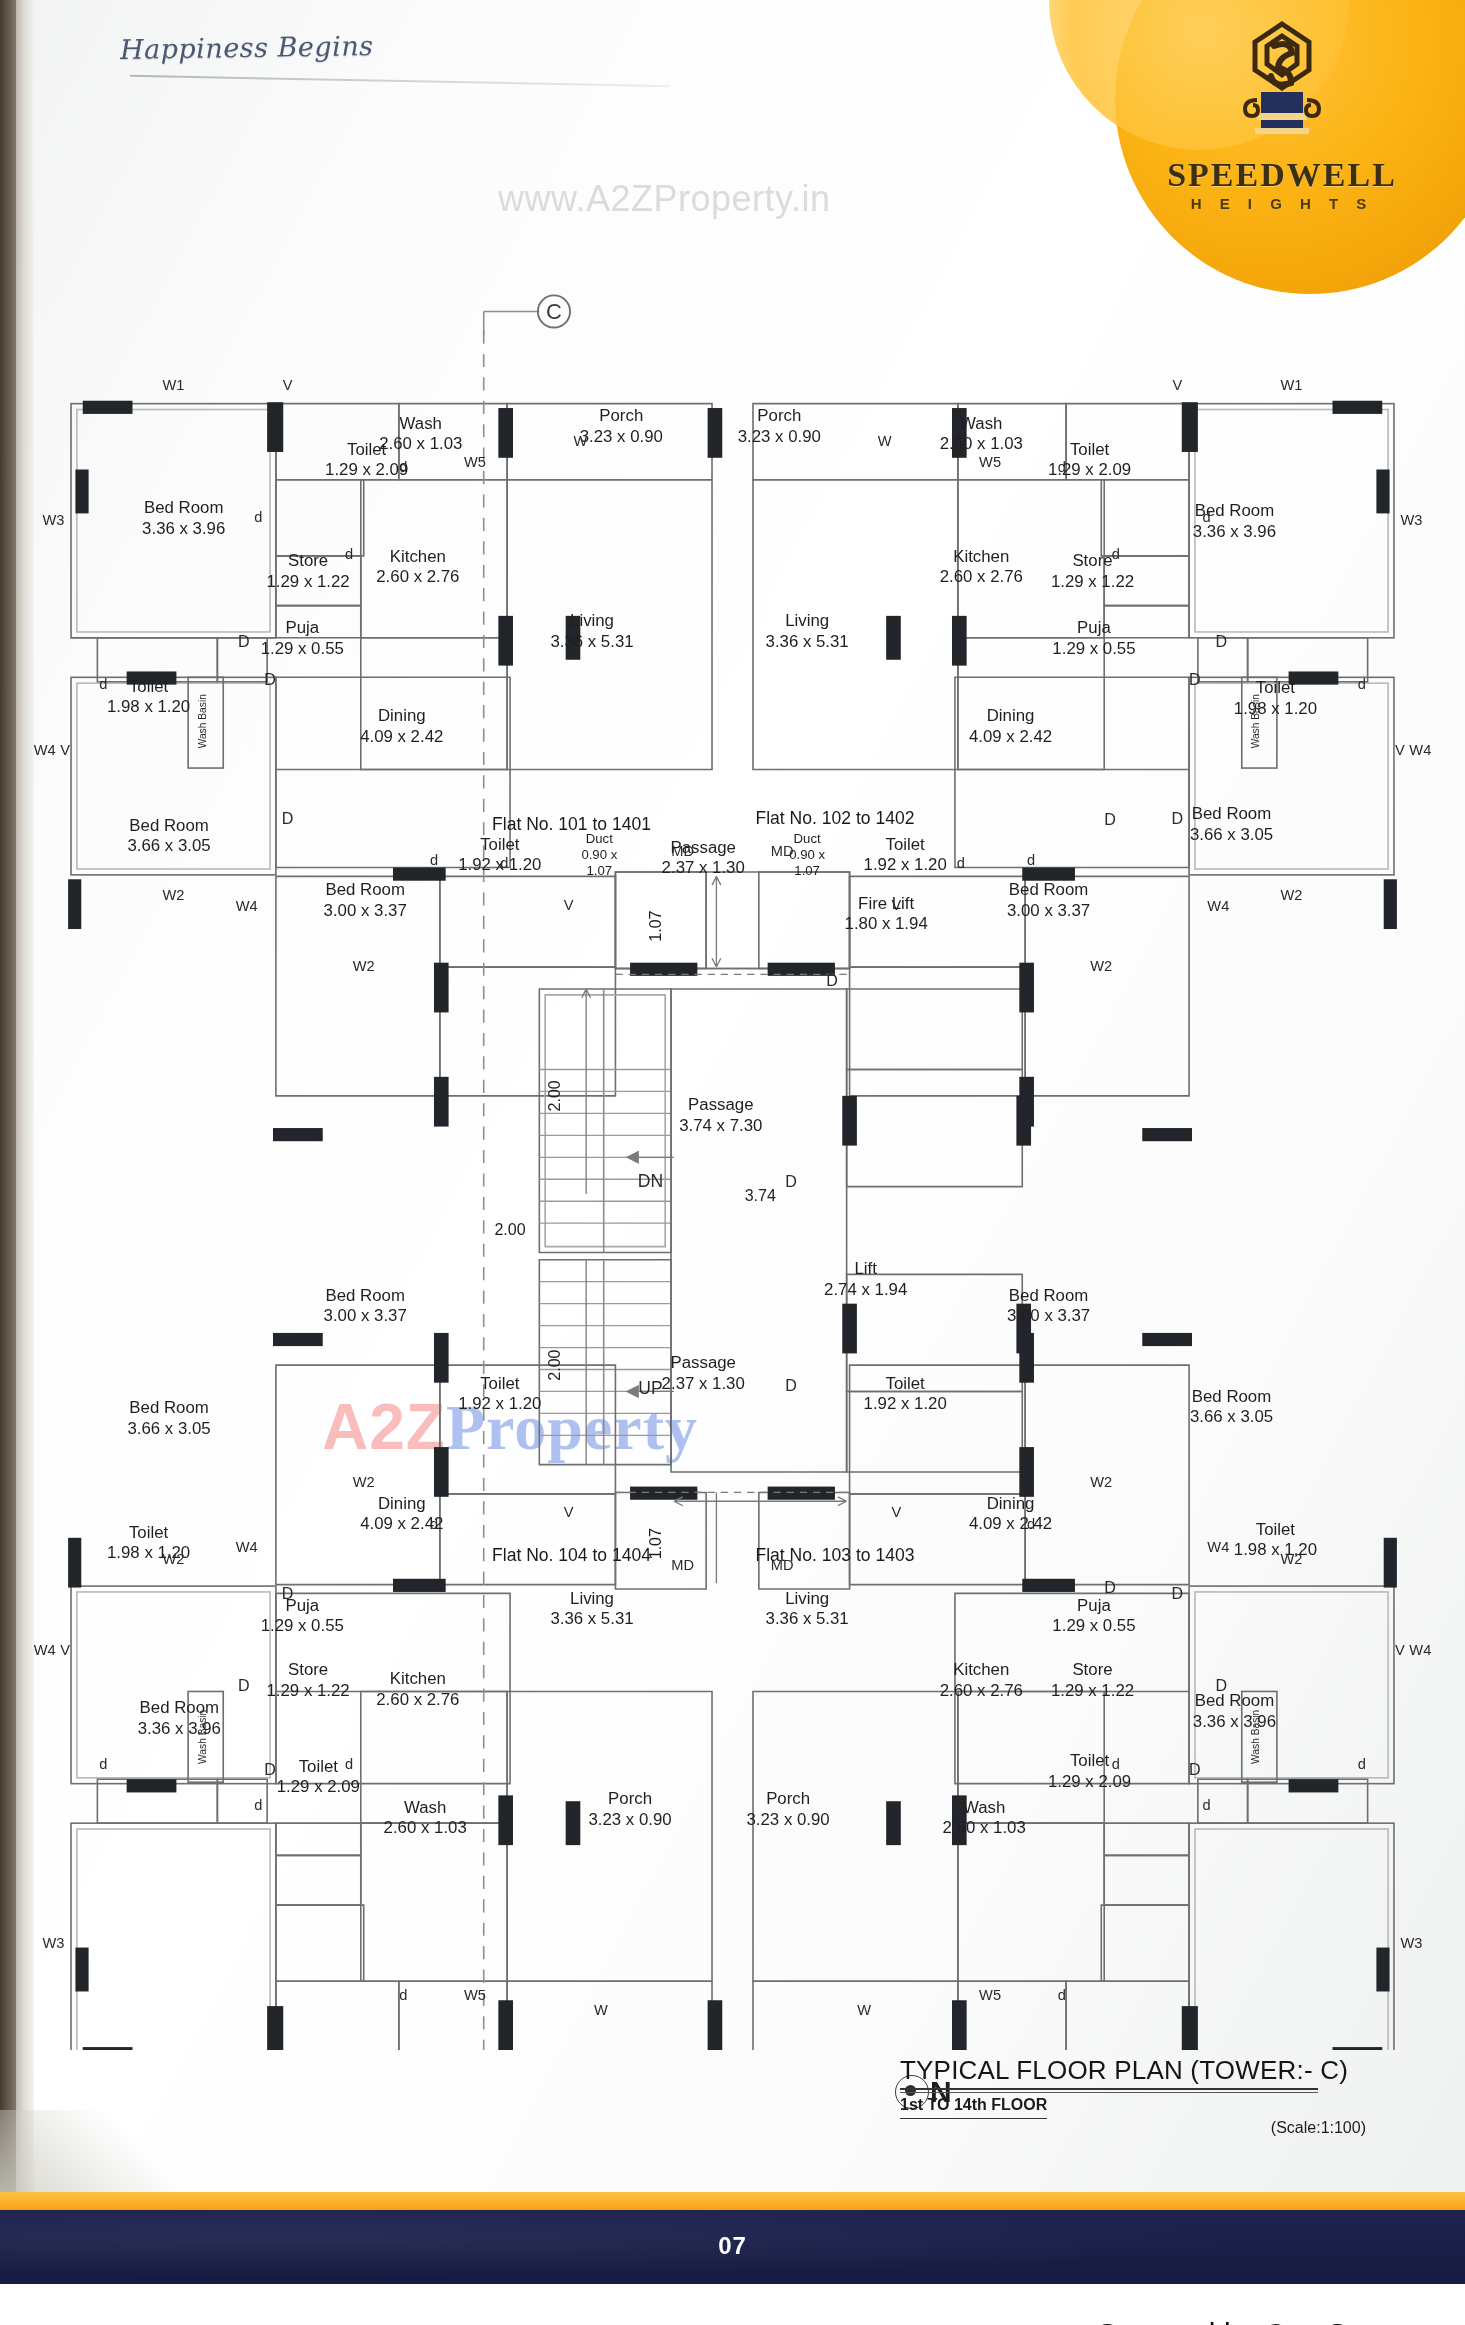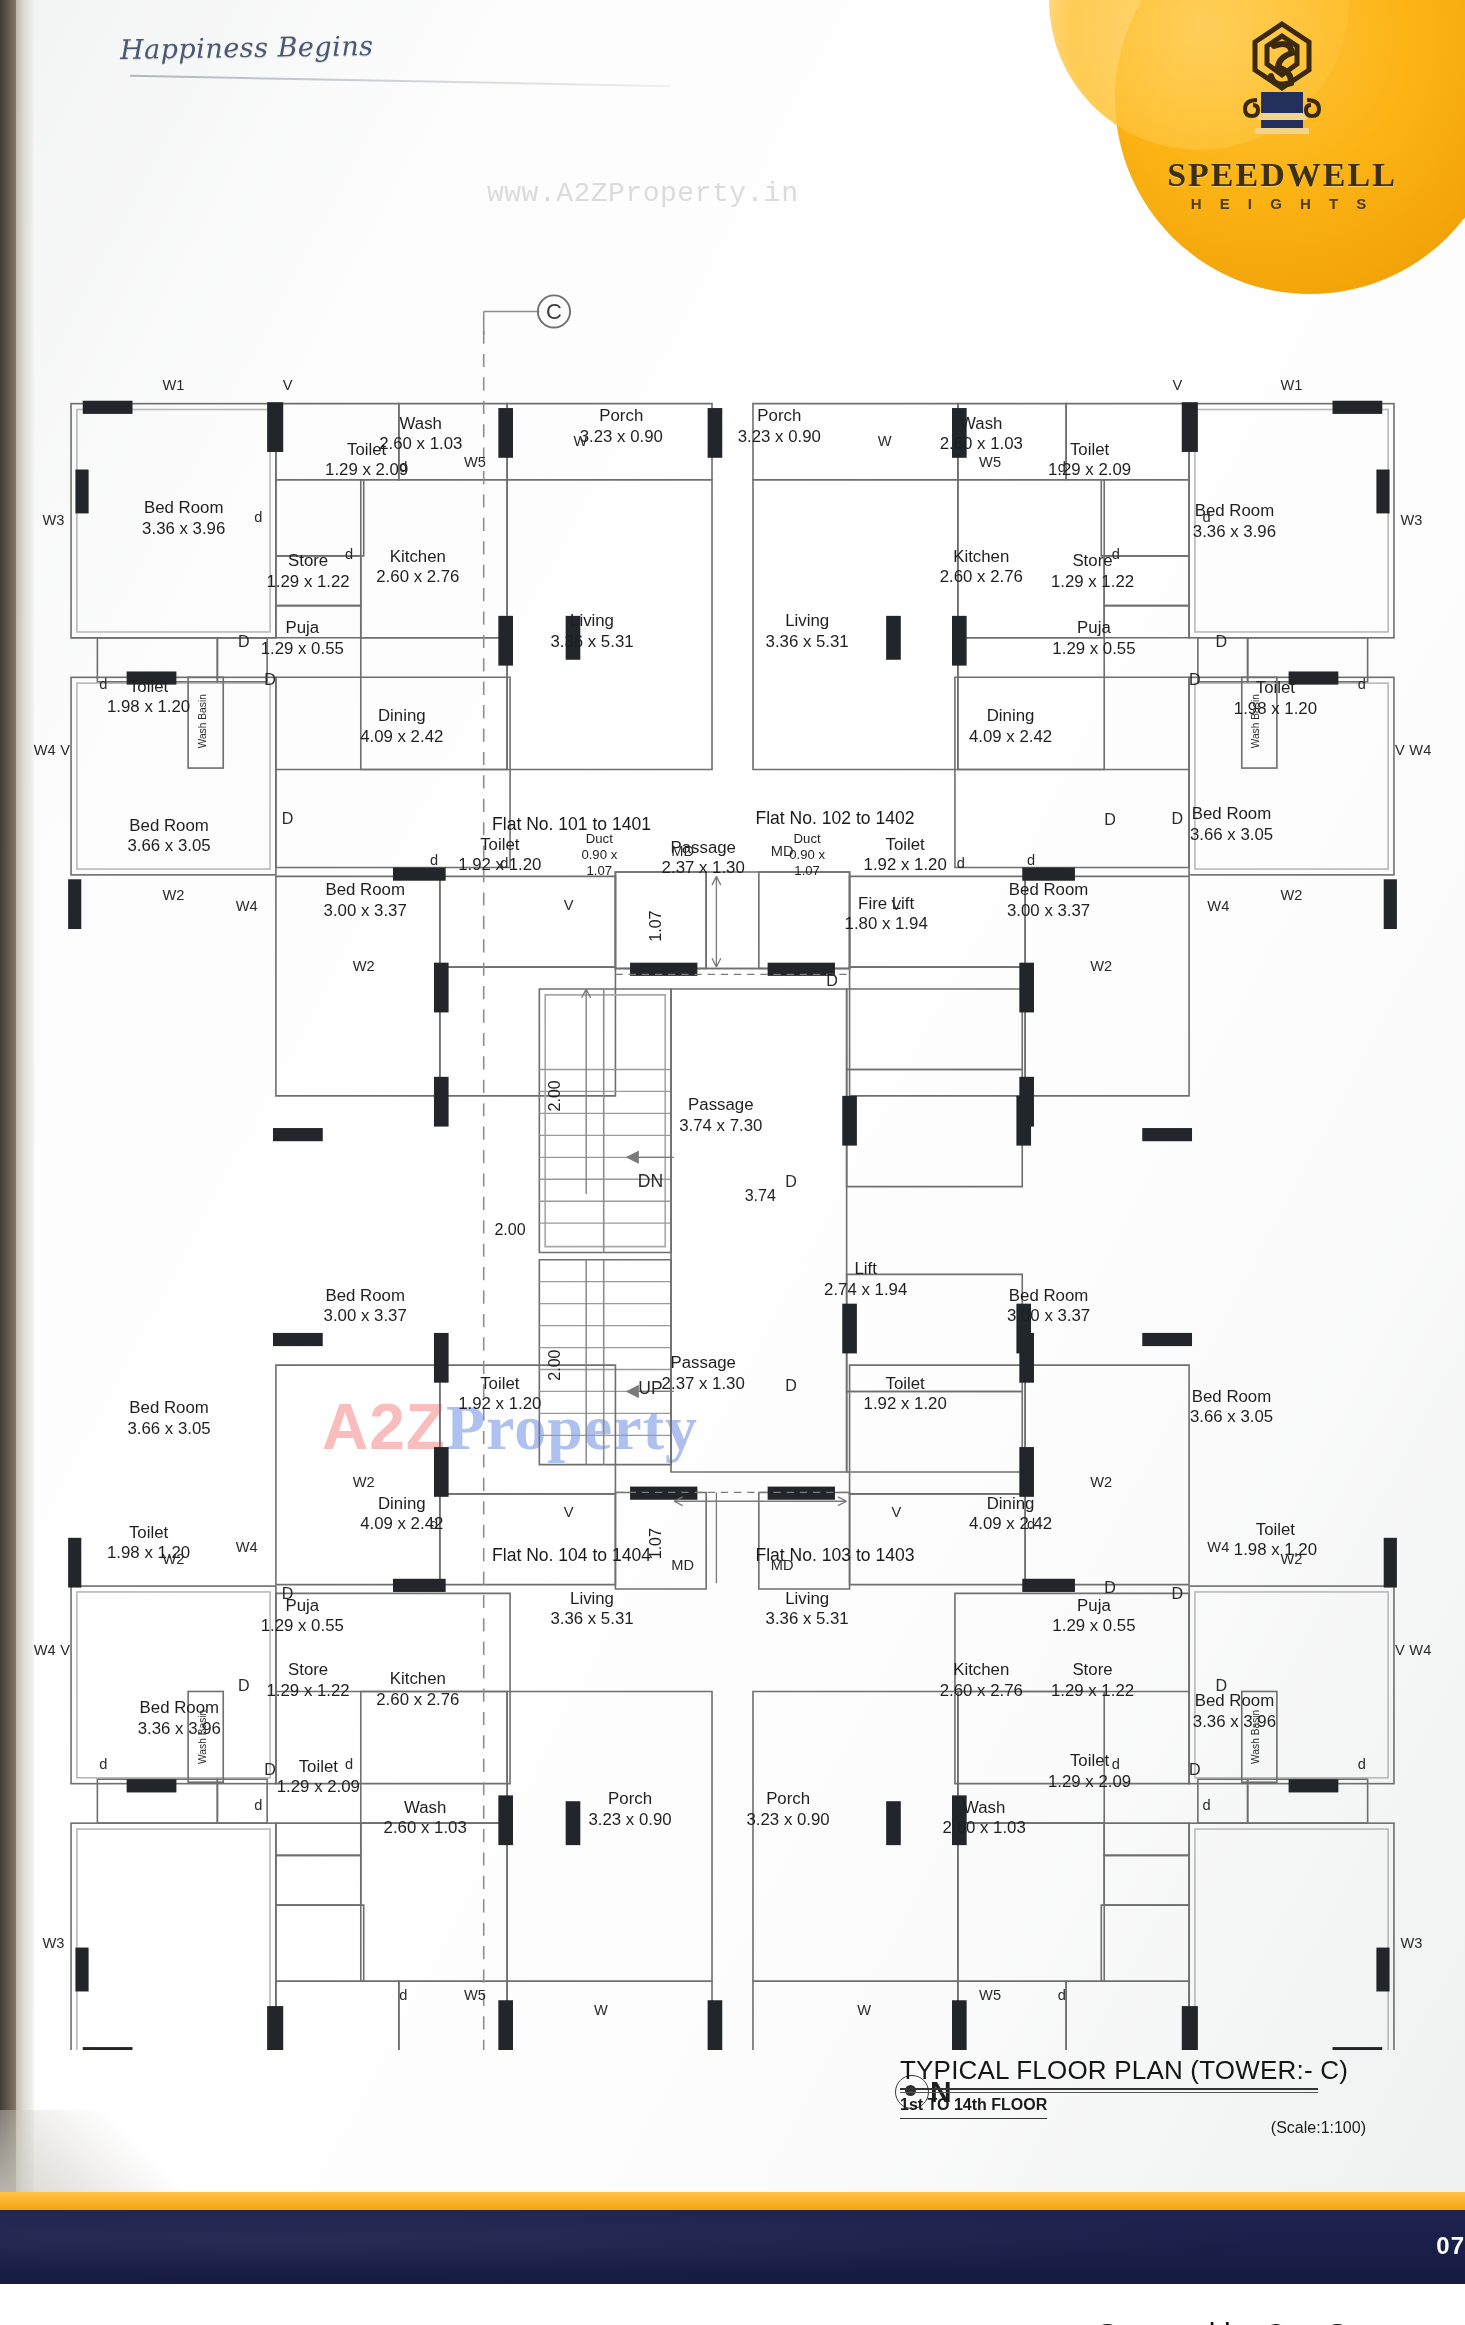--- a/index.html
+++ b/index.html
@@ -32,22 +32,22 @@
   .logo-blob2{position:absolute;right:116px;top:-150px;width:300px;height:300px;border-radius:50%;
     background:radial-gradient(circle at 50% 60%,#ffd262 0%,#ffc235 55%,rgba(255,200,60,0) 100%);
     opacity:.85;}
   .logo-wrap{position:absolute;right:48px;top:18px;width:270px;text-align:center;}
   .logo-mark{margin:0 auto;}
   .logo-name{font-size:34px;font-weight:bold;letter-spacing:2px;color:#3b2f16;
     font-family:Liberation Serif, serif;margin-top:4px;
     text-shadow:0 1px 0 rgba(255,255,255,.35);}
   .logo-sub{font-size:15px;letter-spacing:7px;color:#4a3b1a;font-weight:bold;margin-top:1px;}
 
-  .wm-top{position:absolute;left:487px;top:178px;font-size:28px;color:#d8d8d8;
-    font-family:Liberation Mono, monospace;letter-spacing:.5px;opacity:.9;}
+  .wm-top{position:absolute;left:498px;top:178px;font-size:36px;color:#d8d8d8;
+    font-family:Liberation Sans, sans-serif;letter-spacing:.5px;opacity:.9;}
   .wm-bottom{position:absolute;left:322px;top:1390px;font-size:64px;font-weight:bold;
     letter-spacing:1px;opacity:.35;}
   .wm-b1{color:#ef4444;text-align:right;}.wm-b2{color:#1d4ed8;font-family:Liberation Serif, serif;}
 
   
   #plan{position:absolute;left:0;top:250px;width:1465px;height:1800px;}
   #plan svg{display:block;}
 
   
   .titleblock{position:absolute;left:900px;top:2055px;width:470px;}
@@ -64,21 +64,21 @@
     border-bottom:1.5px solid #333;padding-bottom:4px;}
   .tb-scale{font-size:16px;color:#1b1b1b;position:absolute;right:4px;top:64px;}
 
   
   .bar-gold{position:absolute;left:0;top:2192px;width:1465px;height:18px;
     background:linear-gradient(180deg,#ffc244,#f5a213);}
   .bar-navy{position:absolute;left:0;top:2210px;width:1465px;height:74px;
     background:linear-gradient(180deg,#1e2350,#161b41);}
   .bar-navy:after{content:"";position:absolute;left:0;top:0;width:100%;height:100%;
     background:radial-gradient(ellipse at 20% 40%,rgba(255,255,255,.06),rgba(0,0,0,0) 60%);}
-  .pageno{position:absolute;left:0;top:2232px;width:1465px;text-align:right;
+  .pageno{position:absolute;left:0;top:2232px;width:1465px;text-align:center;
     color:#fff;font-size:24px;font-weight:bold;letter-spacing:1px;}
   .camscanner{position:absolute;right:26px;top:2285px;font-size:30px;color:#111;
     font-family:"Liberation Sans",sans-serif;margin-top:32px;}
   .white-strip{position:absolute;left:0;top:2284px;width:1465px;height:41px;background:#fff;}
 </style>
 </head>
 <body>
 
 <div id="page">
 

